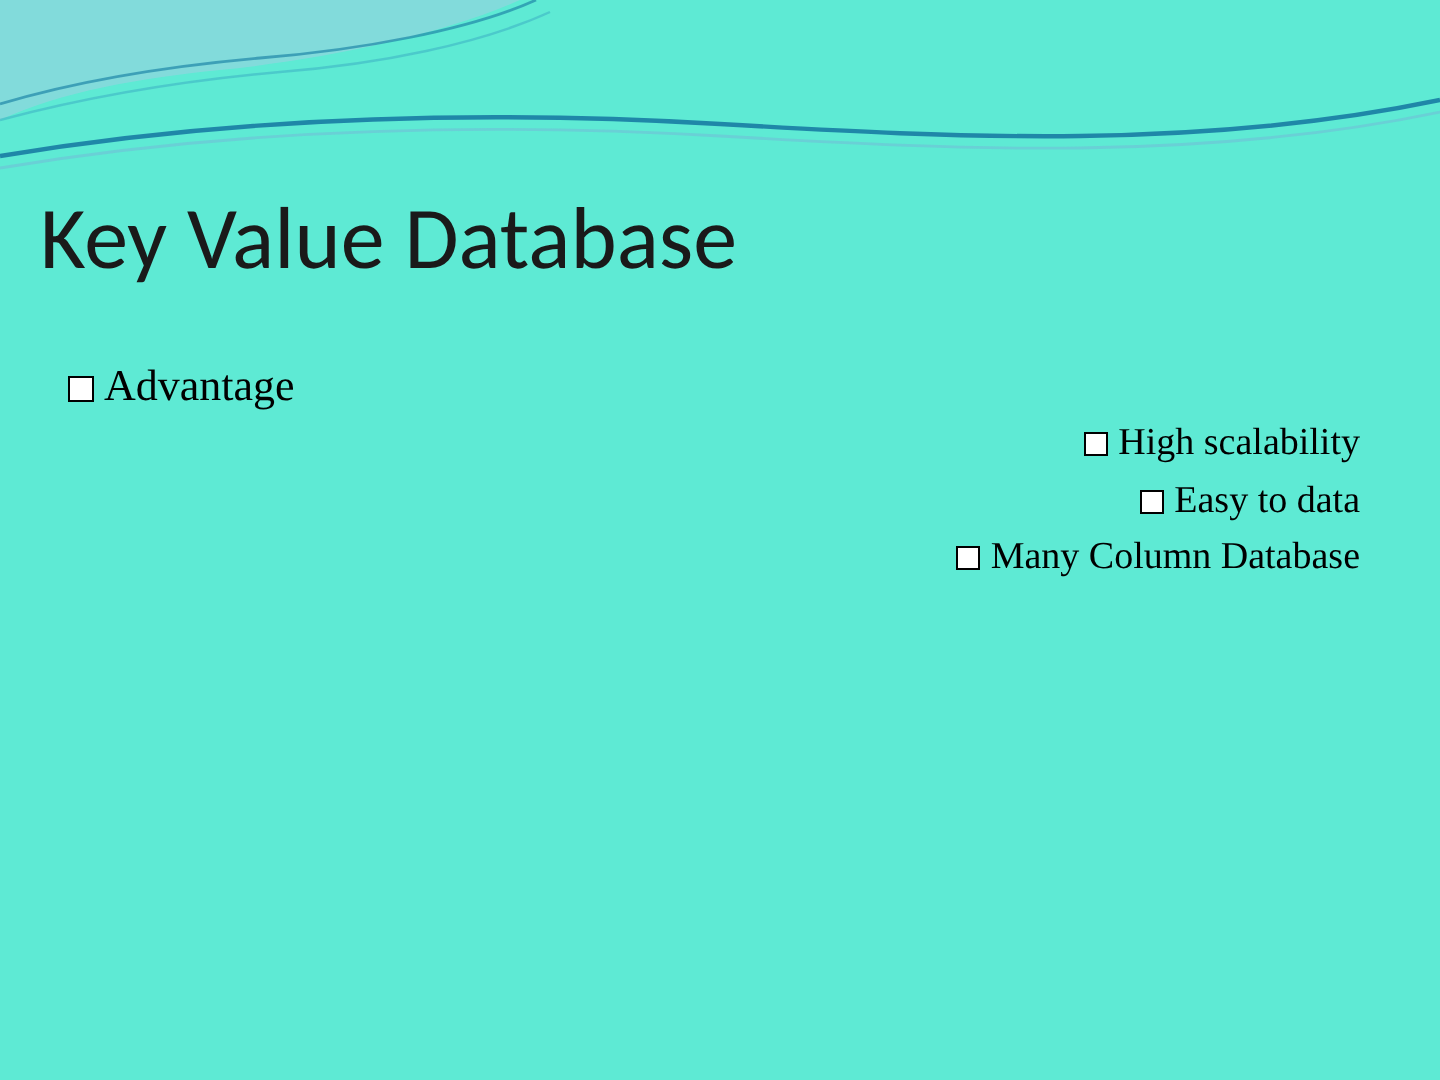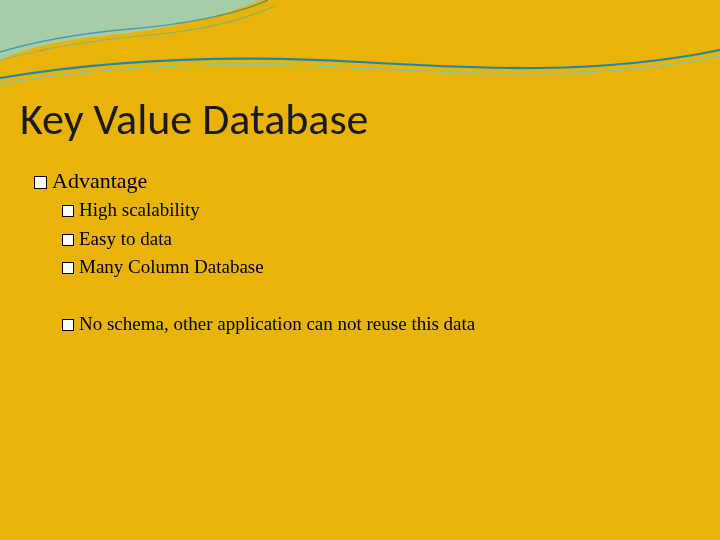--- a/index.html
+++ b/index.html
@@ -9,21 +9,21 @@
     height: 540px;
     background: #ffffff;
     font-family: "Segoe UI", "Calibri", Arial, sans-serif;
     overflow: hidden;
     position: relative;
   }
   .slide {
     width: 720px;
     height: 540px;
     position: relative;
-    background: #eab308;
+    background: #5eead4;
   }
   .wave-decoration {
     position: absolute;
     top: 0;
     left: 0;
     width: 720px;
     height: 95px;
     pointer-events: none;
   }
   .title {
@@ -37,21 +37,21 @@
   }
   .body {
     position: absolute;
     top: 162px;
     left: 34px;
     right: 40px;
   }
   .section-head {
     font-size: 22px;
     color: #000;
-    margin-top: 6px;
+    margin-top: 18px;
     margin-bottom: 2px;
     font-family: Georgia, "Times New Roman", serif;
   }
   .bullet-box {
     display: inline-block;
     width: 13px;
     height: 13px;
     border: 1.5px solid #000;
     box-sizing: border-box;
     margin-right: 5px;
@@ -59,20 +59,21 @@
     background: #fff;
   }
   .sub-area {
     margin-left: 28px;
   }
   .sub-item {
     font-size: 19px;
     color: #000;
     line-height: 1.5;
     font-family: Georgia, "Times New Roman", serif;
+    text-align: right;
   }
   .sub-item .bullet-box {
     width: 12px;
     height: 12px;
     vertical-align: -1px;
   }
   .gap {
     height: 28px;
   }
 </style>
@@ -106,20 +107,15 @@
       <div class="sub-item">
         <span class="bullet-box"></span><span>Easy to data</span>
       </div>
       <div class="sub-item">
         <span class="bullet-box"></span><span>Many Column Database</span>
       </div>
     </div>
 
     <div class="gap"></div>
 
-    <div class="sub-area">
-      <div class="sub-item">
-        <span class="bullet-box"></span><span>No schema, other application can not reuse this data</span>
-      </div>
-    </div>
 
   </div>
 </div>
 
 </body></html>

